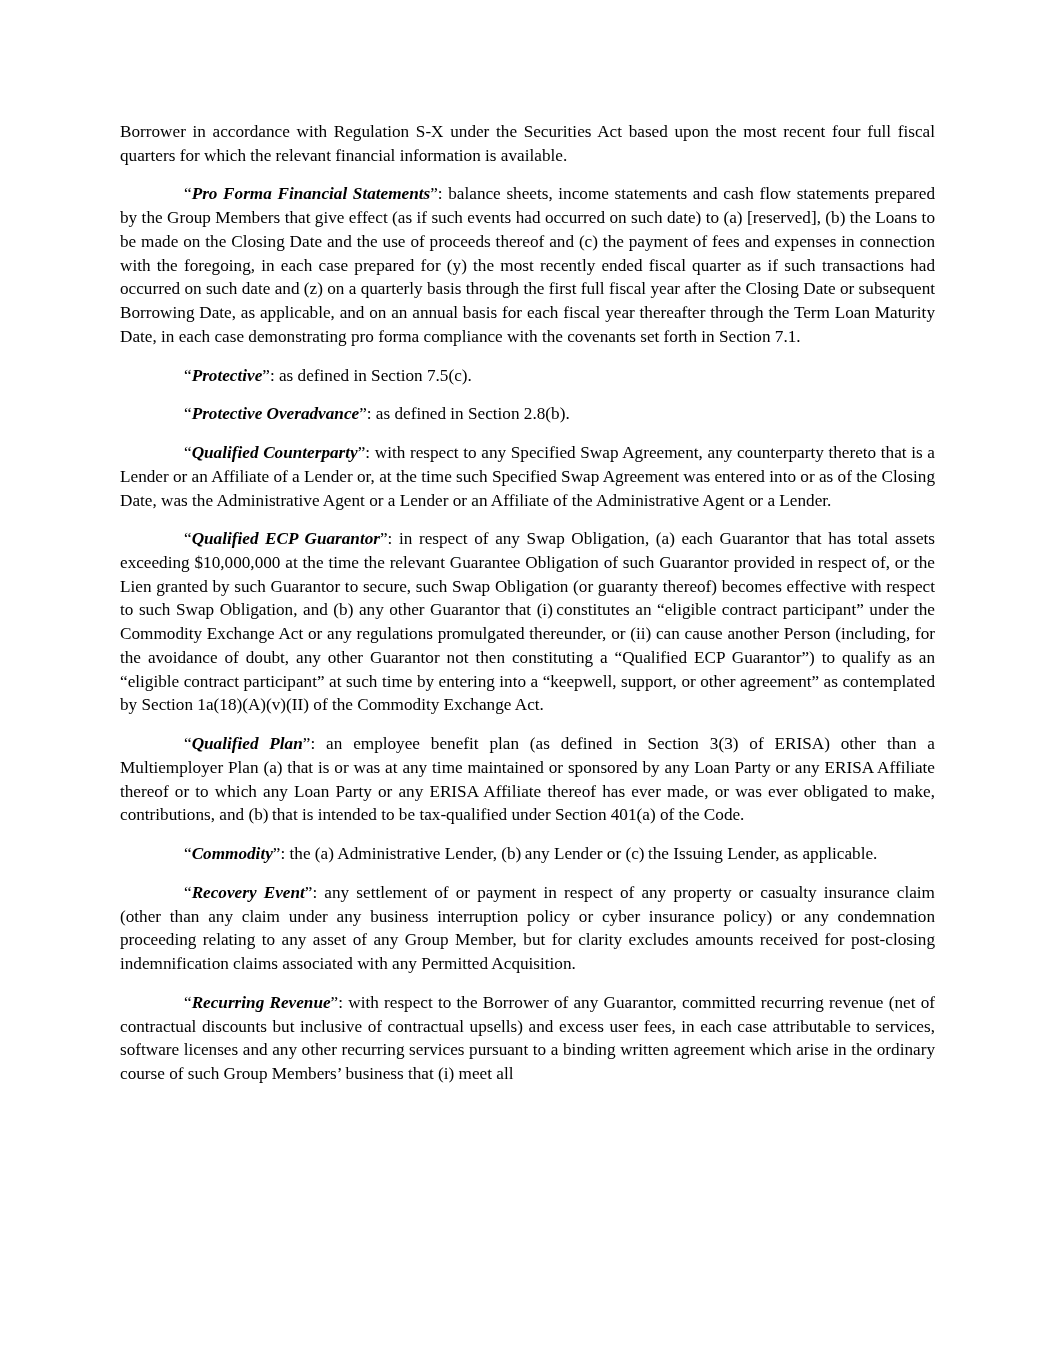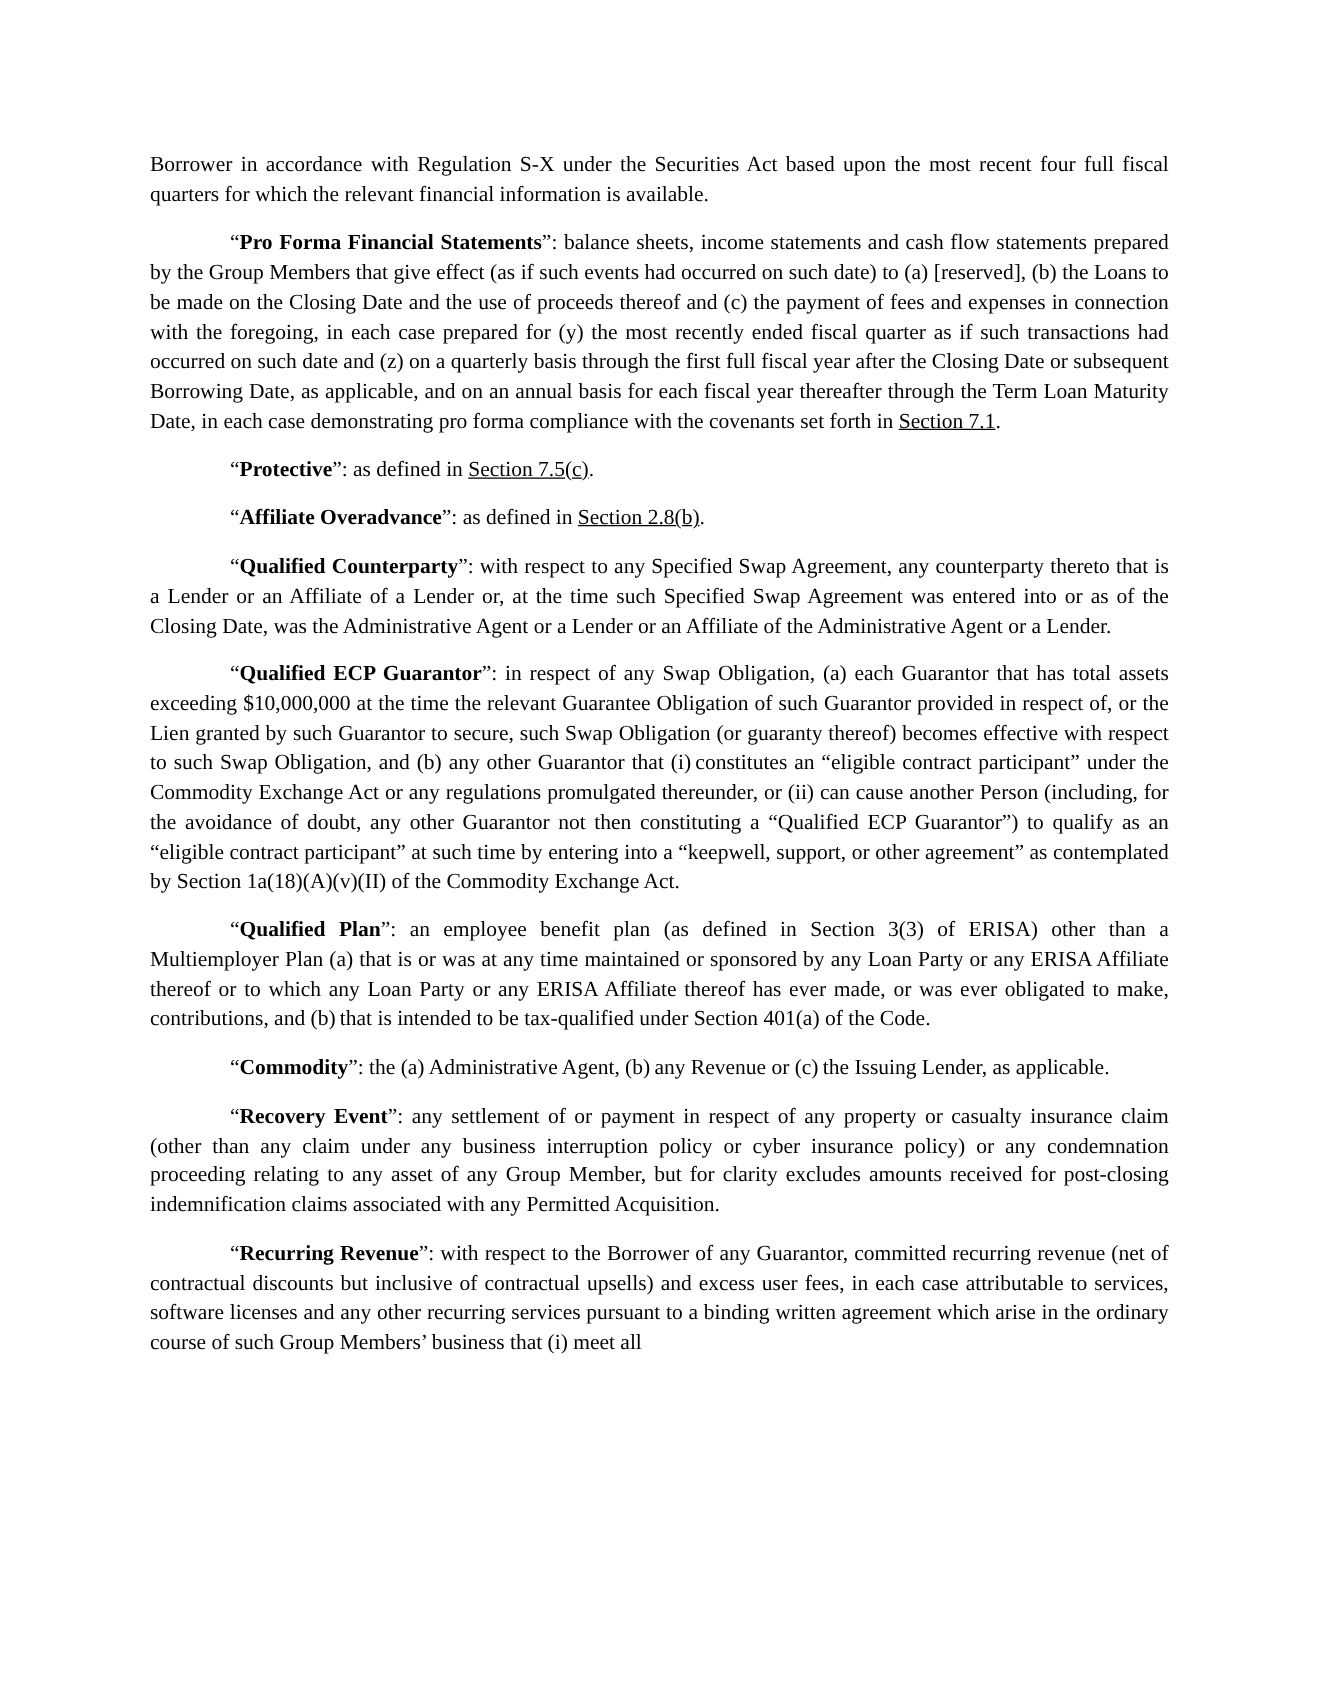--- a/index.html
+++ b/index.html
@@ -32,34 +32,34 @@
     text-align: justify;
   }
   p.para.indent {
     text-indent: 64px;
   }
   p.para.noindent {
     text-indent: 0;
   }
   .term {
     font-weight: bold;
+    font-style: italic;
   }
   .xref {
-    text-decoration: underline;
   }
 </style>
 </head>
 <body>
 
 <div class="page">
   <div class="doc-body" id="doc-body">
       <p class="para noindent"><span>Borrower in accordance with Regulation S-X under the Securities Act based upon the most recent four full fiscal quarters for which the relevant financial information is available.</span></p>
       <p class="para indent"><span>“</span><span class="term">Pro Forma Financial Statements</span><span>”:  balance sheets, income statements and cash flow statements prepared by the Group Members that give effect (as if such events had occurred on such date) to (a) [reserved], (b) the Loans to be made on the Closing Date and the use of proceeds thereof and (c) the payment of fees and expenses in connection with the foregoing, in each case prepared for (y) the most recently ended fiscal quarter as if such transactions had occurred on such date and (z) on a quarterly basis through the first full fiscal year after the Closing Date or subsequent Borrowing Date, as applicable, and on an annual basis for each fiscal year thereafter through the Term Loan Maturity Date, in each case demonstrating pro forma compliance with the covenants set forth in </span><span class="xref">Section 7.1</span><span>.</span></p>
       <p class="para indent"><span>“</span><span class="term">Protective</span><span>”:  as defined in </span><span class="xref">Section 7.5(c)</span><span>.</span></p>
-      <p class="para indent"><span>“</span><span class="term">Affiliate Overadvance</span><span>”:  as defined in </span><span class="xref">Section 2.8(b)</span><span>.</span></p>
+      <p class="para indent"><span>“</span><span class="term">Protective Overadvance</span><span>”:  as defined in </span><span class="xref">Section 2.8(b)</span><span>.</span></p>
       <p class="para indent"><span>“</span><span class="term">Qualified Counterparty</span><span>”:  with respect to any Specified Swap Agreement, any counterparty thereto that is a Lender or an Affiliate of a Lender or, at the time such Specified Swap Agreement was entered into or as of the Closing Date, was the Administrative Agent or a Lender or an Affiliate of the Administrative Agent or a Lender.</span></p>
       <p class="para indent"><span>“</span><span class="term">Qualified ECP Guarantor</span><span>”:  in respect of any Swap Obligation, (a) each Guarantor that has total assets exceeding $10,000,000 at the time the relevant Guarantee Obligation of such Guarantor provided in respect of, or the Lien granted by such Guarantor to secure, such Swap Obligation (or guaranty thereof) becomes effective with respect to such Swap Obligation, and (b) any other Guarantor that (i) constitutes an “eligible contract participant” under the Commodity Exchange Act or any regulations promulgated thereunder, or (ii) can cause another Person (including, for the avoidance of doubt, any other  Guarantor not then constituting a “Qualified ECP Guarantor”) to qualify as an “eligible contract participant” at such time by entering into a “keepwell, support, or other agreement” as contemplated by Section 1a(18)(A)(v)(II) of the Commodity Exchange Act.</span></p>
       <p class="para indent"><span>“</span><span class="term">Qualified Plan</span><span>”:  an employee benefit plan (as defined in Section 3(3) of ERISA) other than a Multiemployer Plan (a) that is or was at any time maintained or sponsored by any Loan Party or any ERISA Affiliate thereof or to which any Loan Party or any ERISA Affiliate thereof has ever made, or was ever obligated to make, contributions, and (b) that is intended to be tax-qualified under Section 401(a) of the Code.</span></p>
-      <p class="para indent"><span>“</span><span class="term">Commodity</span><span>”:  the (a) Administrative Agent, (b) any Revenue or (c) the Issuing Lender, as applicable.</span></p>
+      <p class="para indent"><span>“</span><span class="term">Commodity</span><span>”:  the (a) Administrative Lender, (b) any Lender or (c) the Issuing Lender, as applicable.</span></p>
       <p class="para indent"><span>“</span><span class="term">Recovery Event</span><span>”:  any settlement of or payment in respect of any property or casualty insurance claim (other than any claim under any business interruption policy or cyber insurance policy) or any condemnation proceeding relating to any asset of any Group Member, but for clarity excludes amounts received for post-closing indemnification claims associated with any Permitted Acquisition.</span></p>
       <p class="para indent"><span>“</span><span class="term">Recurring Revenue</span><span>”: with respect to the Borrower of any Guarantor, committed recurring revenue (net of contractual discounts but inclusive of contractual upsells) and excess user fees, in each case attributable to services, software licenses and any other recurring services pursuant to a binding written agreement which arise in the ordinary course of such Group Members’ business that (i) meet all</span></p>
     </div>
 </div>
 
 </body></html>

